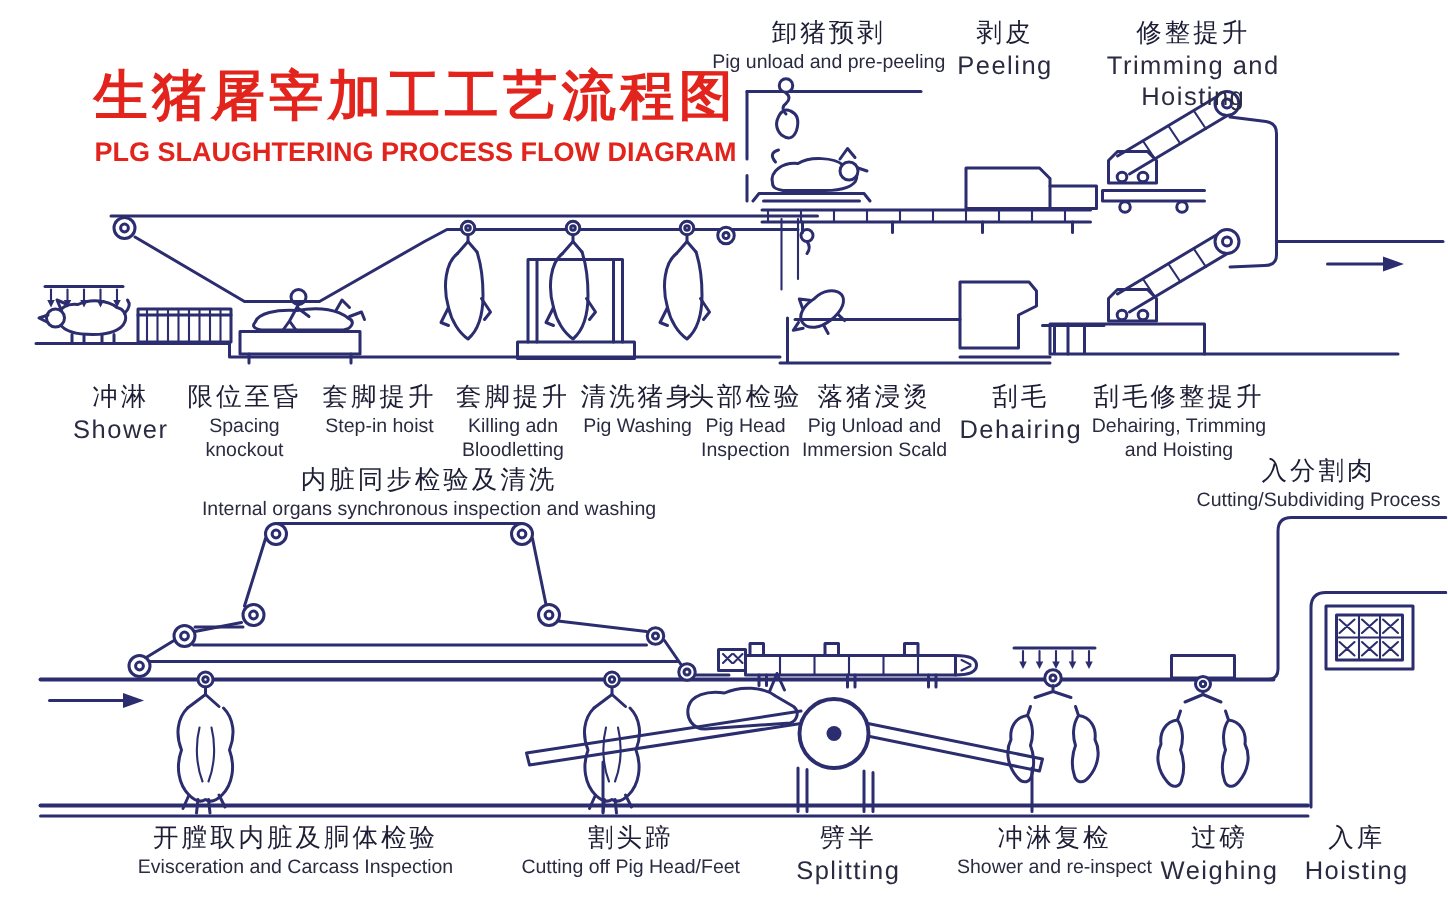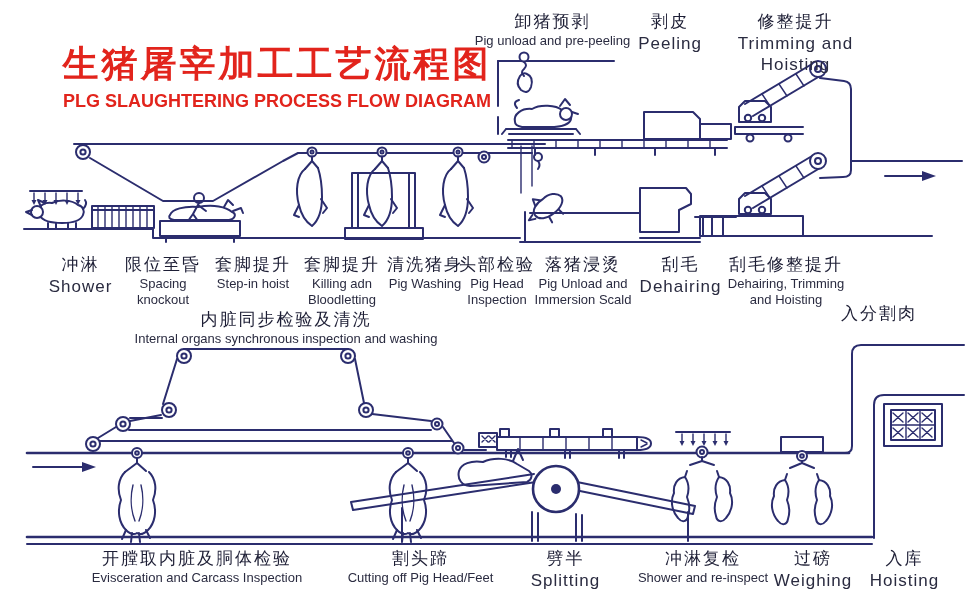--- a/index.html
+++ b/index.html
@@ -352,20 +352,21 @@
     <div class="en">Internal organs synchronous inspection and washing</div>
   </div>
 
   <div class="label" style="left:712px;top:253px;width:148px">
     <div class="zh">刮毛修整提升</div>
     <div class="en">Dehairing, Trimming
 and Hoisting</div>
   </div>
   <div class="label" style="left:795px;top:302px;width:168px">
     <div class="zh">入分割肉</div>
+    <div class="en">Cutting/Subdividing Process</div>
   </div>
 
   <div class="label" style="left:72px;top:547px;width:250px">
     <div class="zh">开膛取内脏及胴体检验</div>
     <div class="en">Evisceration and Carcass Inspection</div>
   </div>
   <div class="label" style="left:328px;top:547px;width:185px">
     <div class="zh">割头蹄</div>
     <div class="en">Cutting off Pig Head/Feet</div>
   </div>

